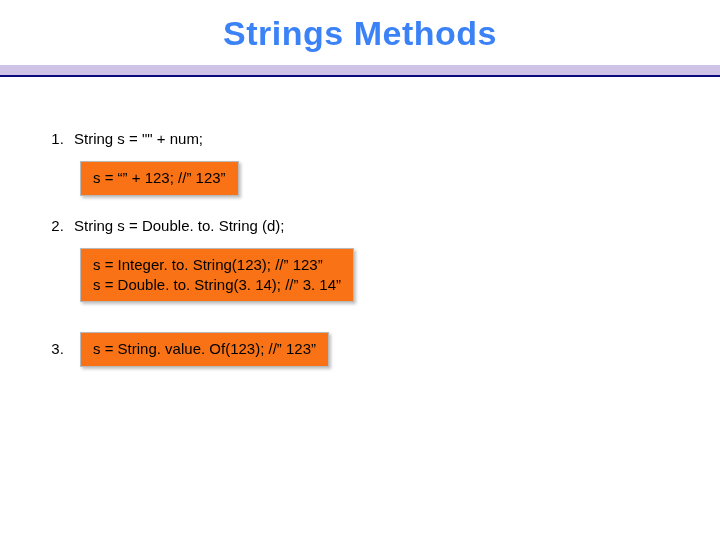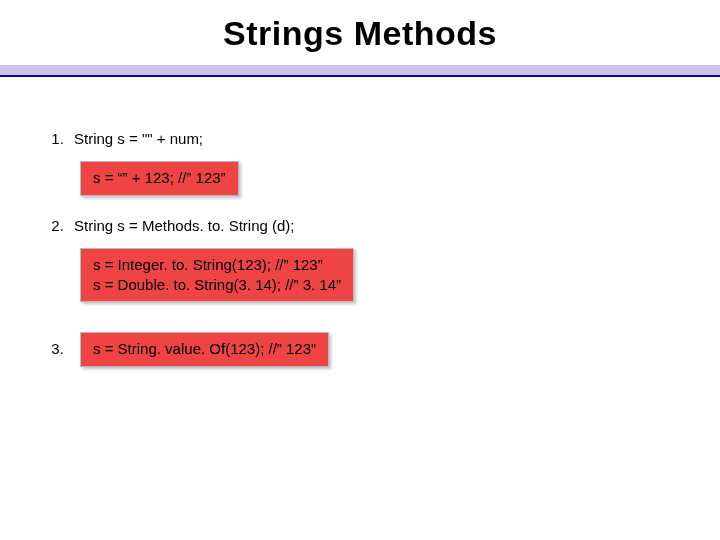--- a/index.html
+++ b/index.html
@@ -15,21 +15,21 @@
   .slide {
     position: relative;
     width: 720px;
     height: 540px;
     box-sizing: border-box;
   }
   .title {
     text-align: center;
     font-size: 34px;
     font-weight: bold;
-    color: #000000;
+    color: #3b82f6;
     padding-top: 14px;
     padding-bottom: 10px;
     letter-spacing: 0.5px;
   }
   .rule-wrap {
     position: relative;
     width: 100%;
     height: 18px;
     margin-top: 2px;
   }
@@ -69,21 +69,21 @@
     padding-left: 6px;
   }
   .step-lines > div {
     margin-bottom: 2px;
   }
   .example {
     display: inline-block;
     margin-top: 10px;
     margin-left: 6px;
     padding: 6px 12px;
-    background: #ef4444;
+    background: #f97316;
     border: 1px solid #b9b9b9;
     box-shadow: 2px 2px 3px rgba(0,0,0,0.25);
     font-size: 15px;
     line-height: 1.35;
     white-space: pre-line;
   }
 </style>
 </head>
 <body>
 
@@ -103,21 +103,21 @@
 
       <li>
         <div class="step-lines">
           <div>String s = "" + num;</div>
         </div>
         <div class="example">s = “” + 123; //” 123”</div>
       </li>
 
       <li>
         <div class="step-lines">
-          <div>String s = Methods. to. String (d);</div>
+          <div>String s = Double. to. String (d);</div>
         </div>
         <div class="example">s = Integer. to. String(123); //” 123”
 s = Double. to. String(3. 14); //” 3. 14”</div>
       </li>
 
       <li>
         <div class="example">s = String. value. Of(123); //” 123”</div>
       </li>
 
     </ol>

